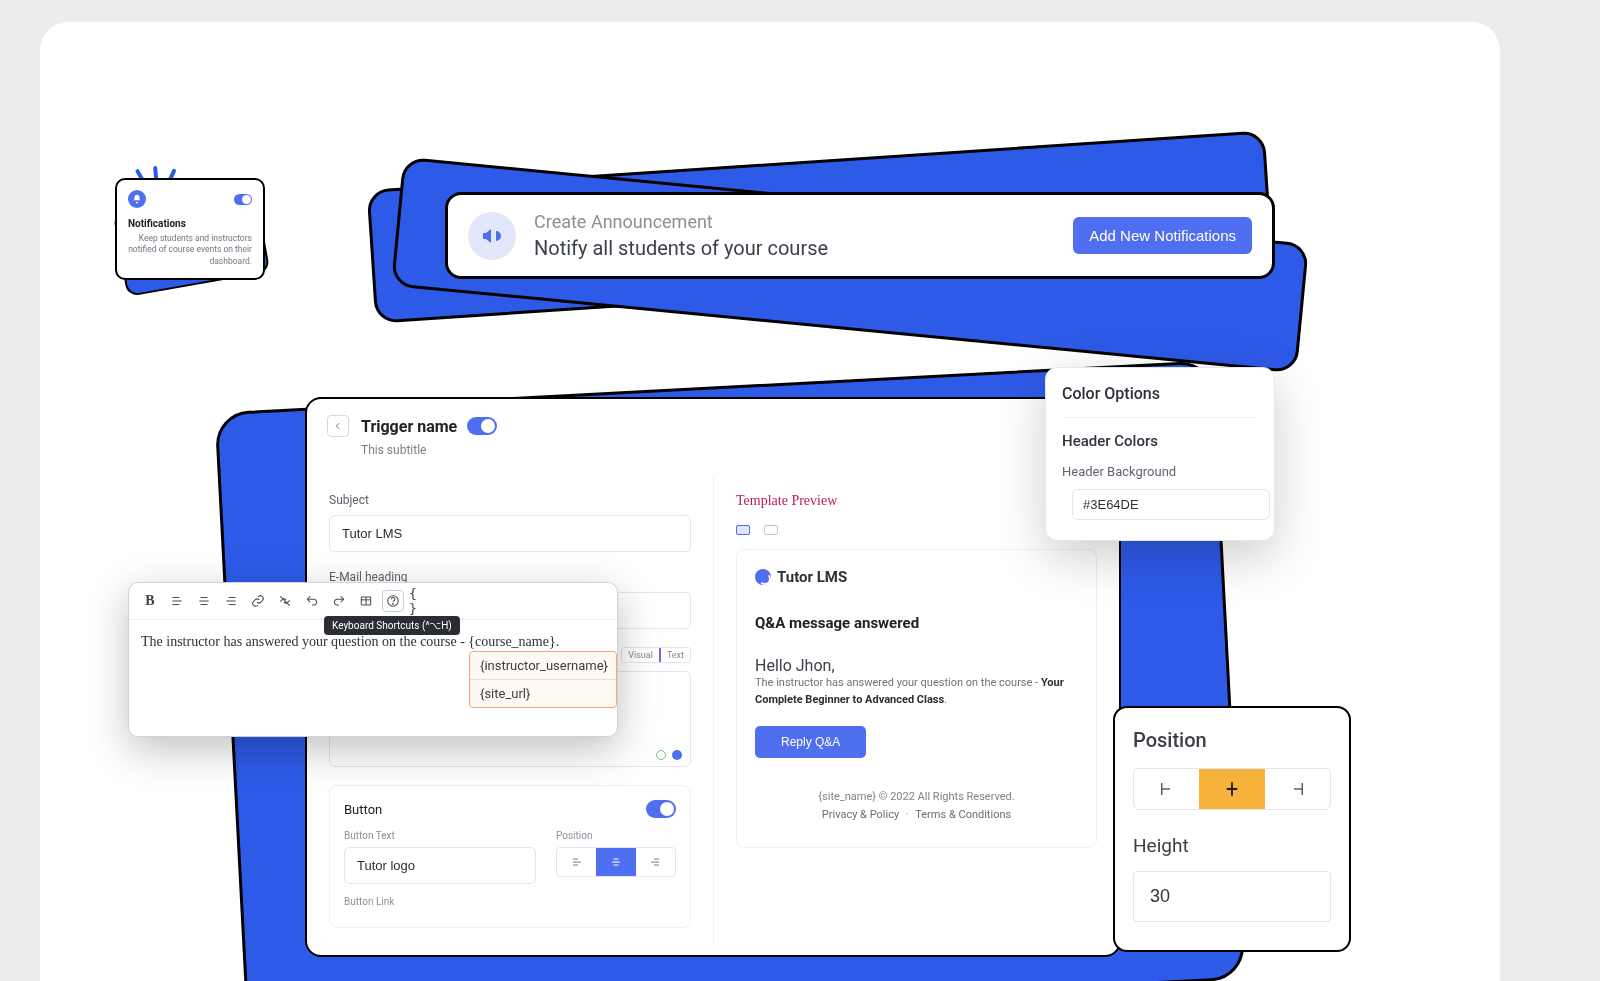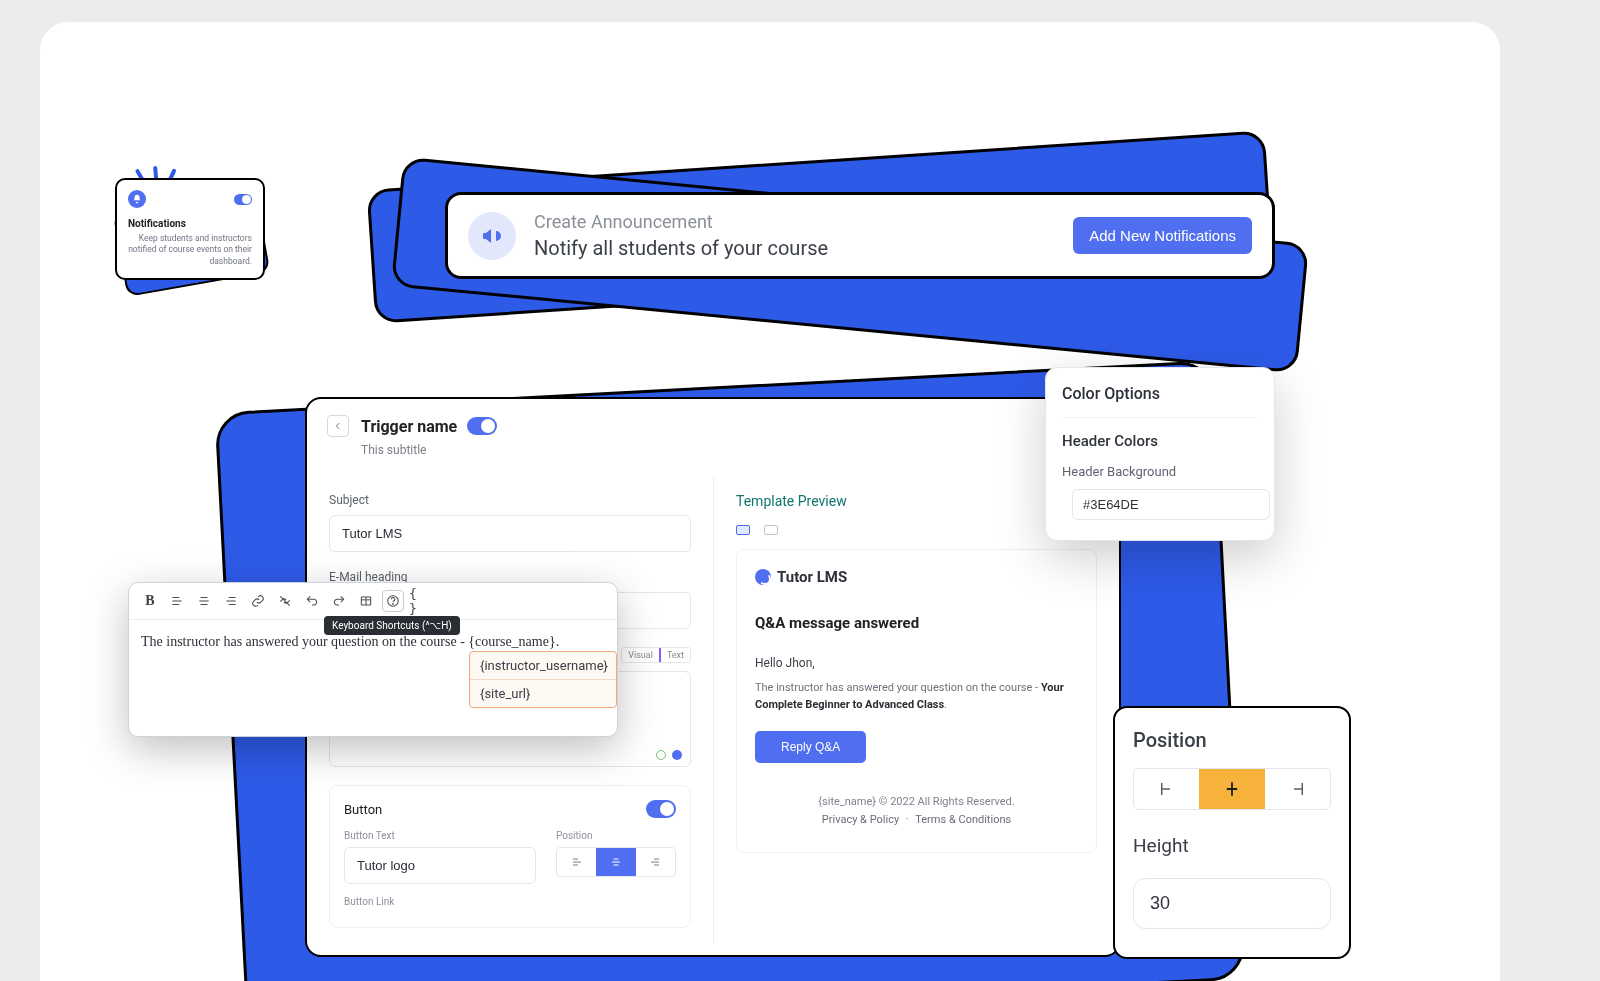--- a/index.html
+++ b/index.html
@@ -161,30 +161,30 @@
   }
   .rte-text { padding:14px 12px; font-family:Georgia, serif; font-size:14px; color:#2d3038; }
   .var-pop {
     position:absolute; left:340px; top:68px; width:148px;
     border:1px solid #f2a67a; background:#fff9f4; border-radius:4px;
   }
   .var-pop div{ padding:6px 10px; font-size:13px; color:#3c3f47; }
   .var-pop div + div{ border-top:1px solid #f3d8c5; }
 
   
-  .tpl-title { font-size:14px; color:#0f766e; margin-bottom:16px; }
+  .tpl-title { font-size:14px; color:#be185d; margin-bottom:16px;font-family:Liberation Serif, serif; }
   .dev-icons { display:flex; gap:14px; margin-bottom:14px; }
   .dev-icons span{ width:14px; height:10px; border:1.5px solid #bfc3cd; border-radius:2px; cursor:pointer; }
   .dev-icons span.active{ border-color:#4f6ef0; background:#e1e7ff; }
   .email-card { border:1px solid #eef0f4; border-radius:8px; padding:18px 18px 24px 18px; }
   .brand { display:flex; align-items:center; gap:6px; font-weight:700; font-size:15px; color:#2d3038; margin-bottom:28px; }
   .brand-mark { width:16px; height:16px; border-radius:50%; background:#4f6ef0; position:relative; }
   .brand-mark::after{ content:""; position:absolute; left:4px; top:4px; width:8px; height:8px; border:2px solid #fff; border-radius:50%; border-top-color:transparent; border-left-color:transparent;}
   .email-h { font-weight:700; font-size:15px; margin-bottom:24px; }
-  .email-greet { font-size:12px; color:#3d414a; margin-bottom:10px; }
+  .email-greet { font-size:16px; color:#3d414a; }
   .email-body { font-size:11px; color:#6d727c; line-height:1.5; }
   .email-body b{ color:#2b2e34; }
   .email-btn { margin-top:18px; background:#4f6ef0; color:#fff; border:none; border-radius:5px; padding:9px 26px; font-size:12px; cursor:pointer; }
   .email-footer { text-align:center; font-size:11px; color:#7e838d; margin-top:30px; line-height:1.6;}
   .email-footer a{ color:#6a6e78; text-decoration:none;}
   .dot-sep { margin:0 4px; }
 
   
   .color-pop {
     position:absolute; left:1045px; top:367px; width:230px;
@@ -206,21 +206,21 @@
     padding:20px 18px 28px 18px;
   }
   .pos-pop h3{ font-size:20px; font-weight:500; color:#3a3e47; margin-bottom:16px;}
   .pos-seg{ display:flex; border:1px solid #e3e6ee; border-radius:6px; overflow:hidden; height:42px;}
   .pos-seg div{ flex:1; display:flex; align-items:center; justify-content:center; cursor:pointer;}
   .pos-seg div.on{ background:#f6b23a; }
   .pos-seg svg{ width:18px; height:18px; stroke:#5b5f68; fill:none; stroke-width:2;}
   .pos-seg div.on svg{ stroke:#1c1c1c; stroke-width:2.4;}
   .pos-h-lbl{ margin-top:24px; font-size:19px; color:#3a3e47;}
   .pos-h-in{
-    margin-top:21px; width:100%; border:1px solid #e2e5ec; border-radius:12px;
+    margin-top:14px; width:100%; border:1px solid #e2e5ec; border-radius:4px;
     padding:14px 16px; font-size:18px; color:#2f333c;
   }
 </style>
 </head>
 <body>
 
 <div class="canvas"></div>
 
 <div class="blob blob1"></div>
 <div class="blob blob2"></div>

